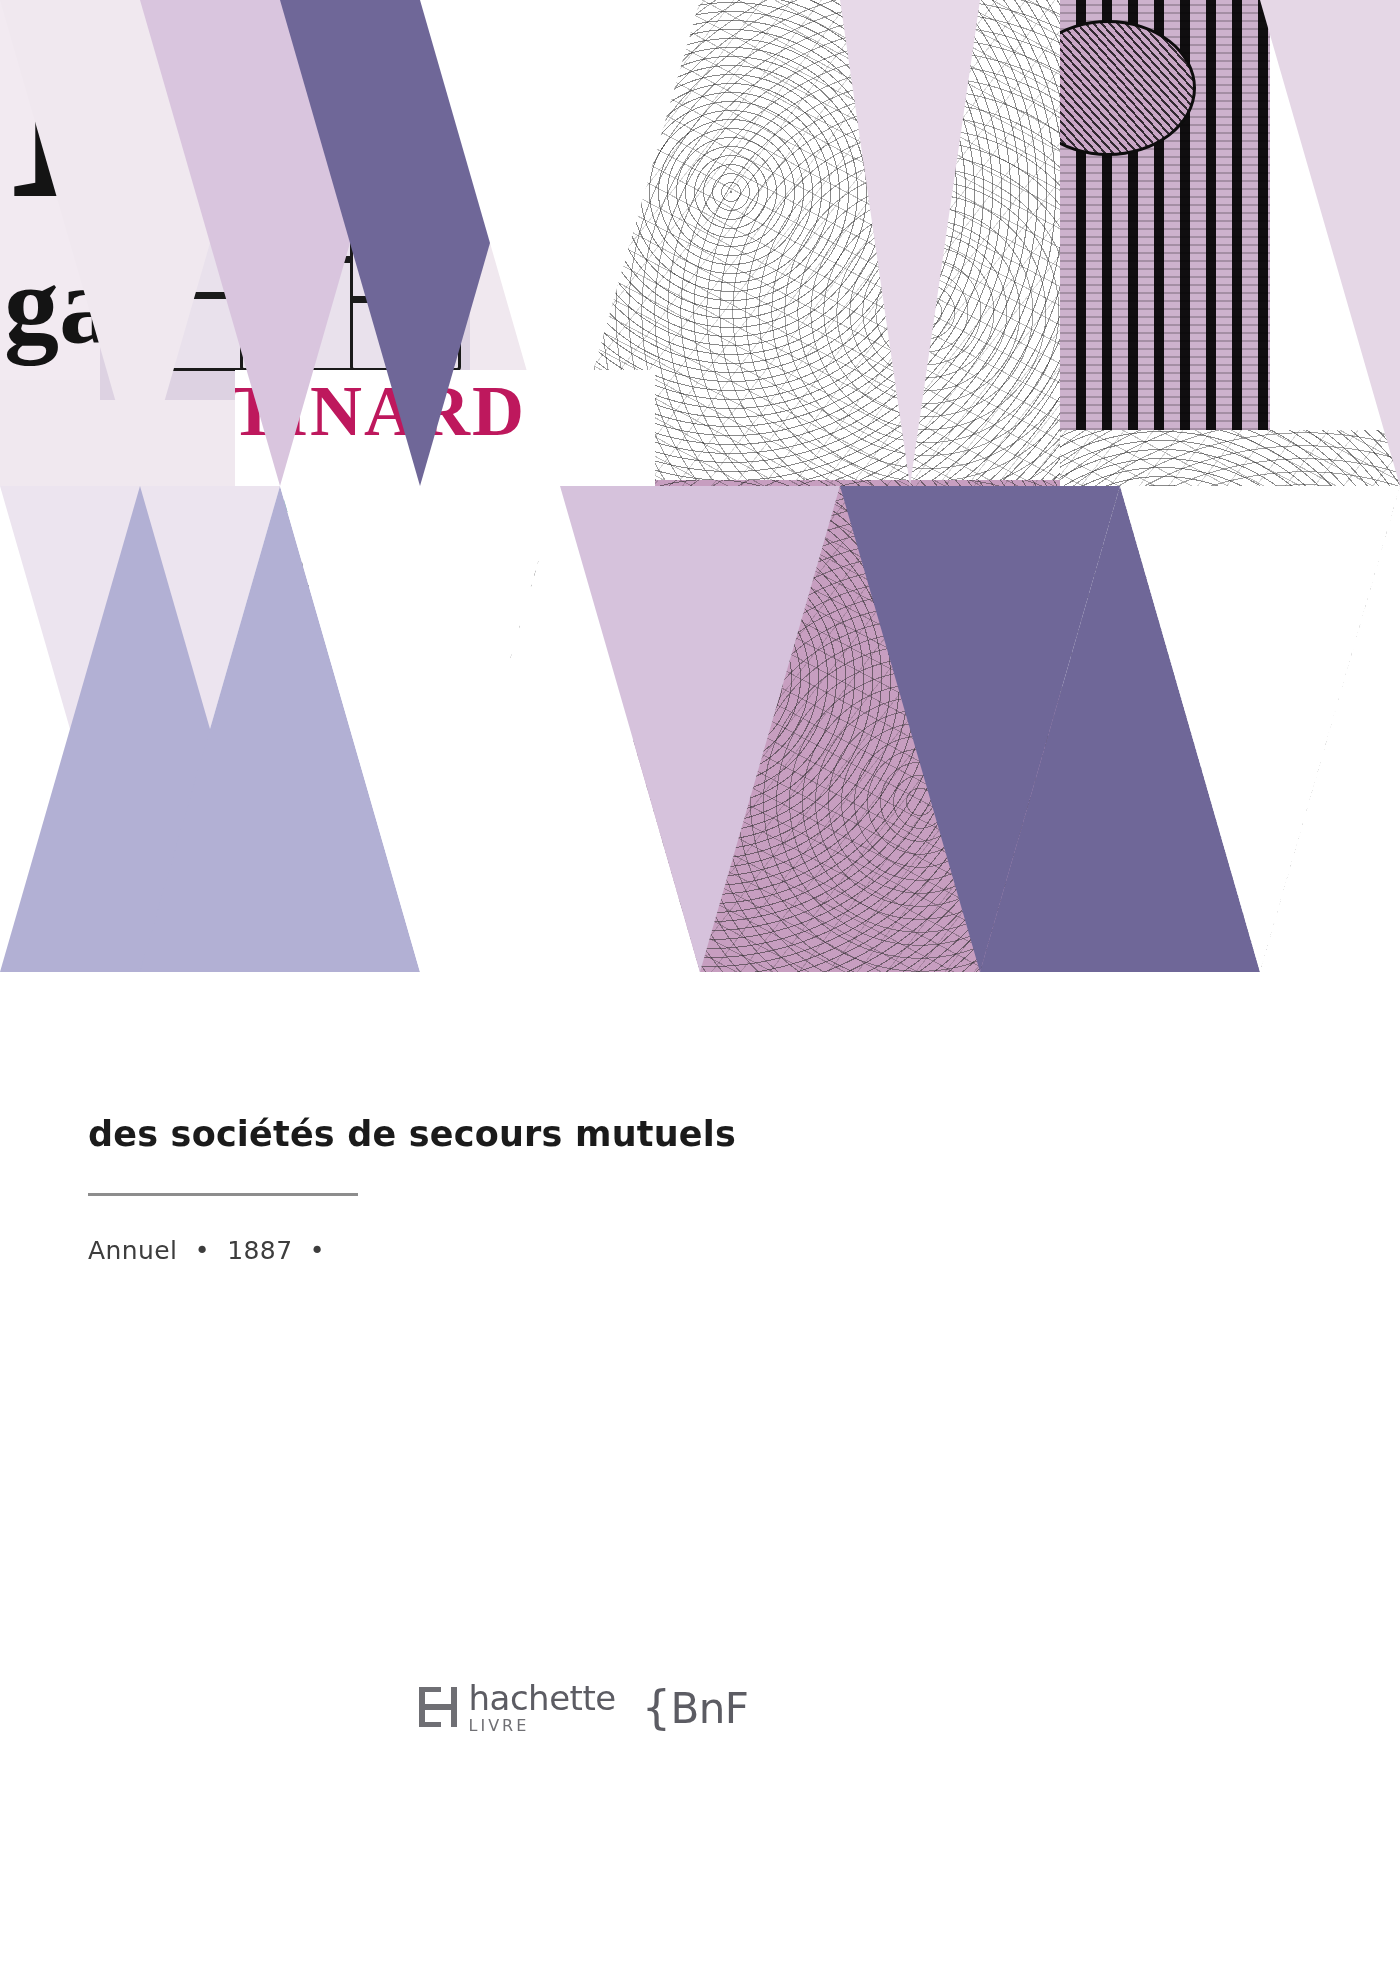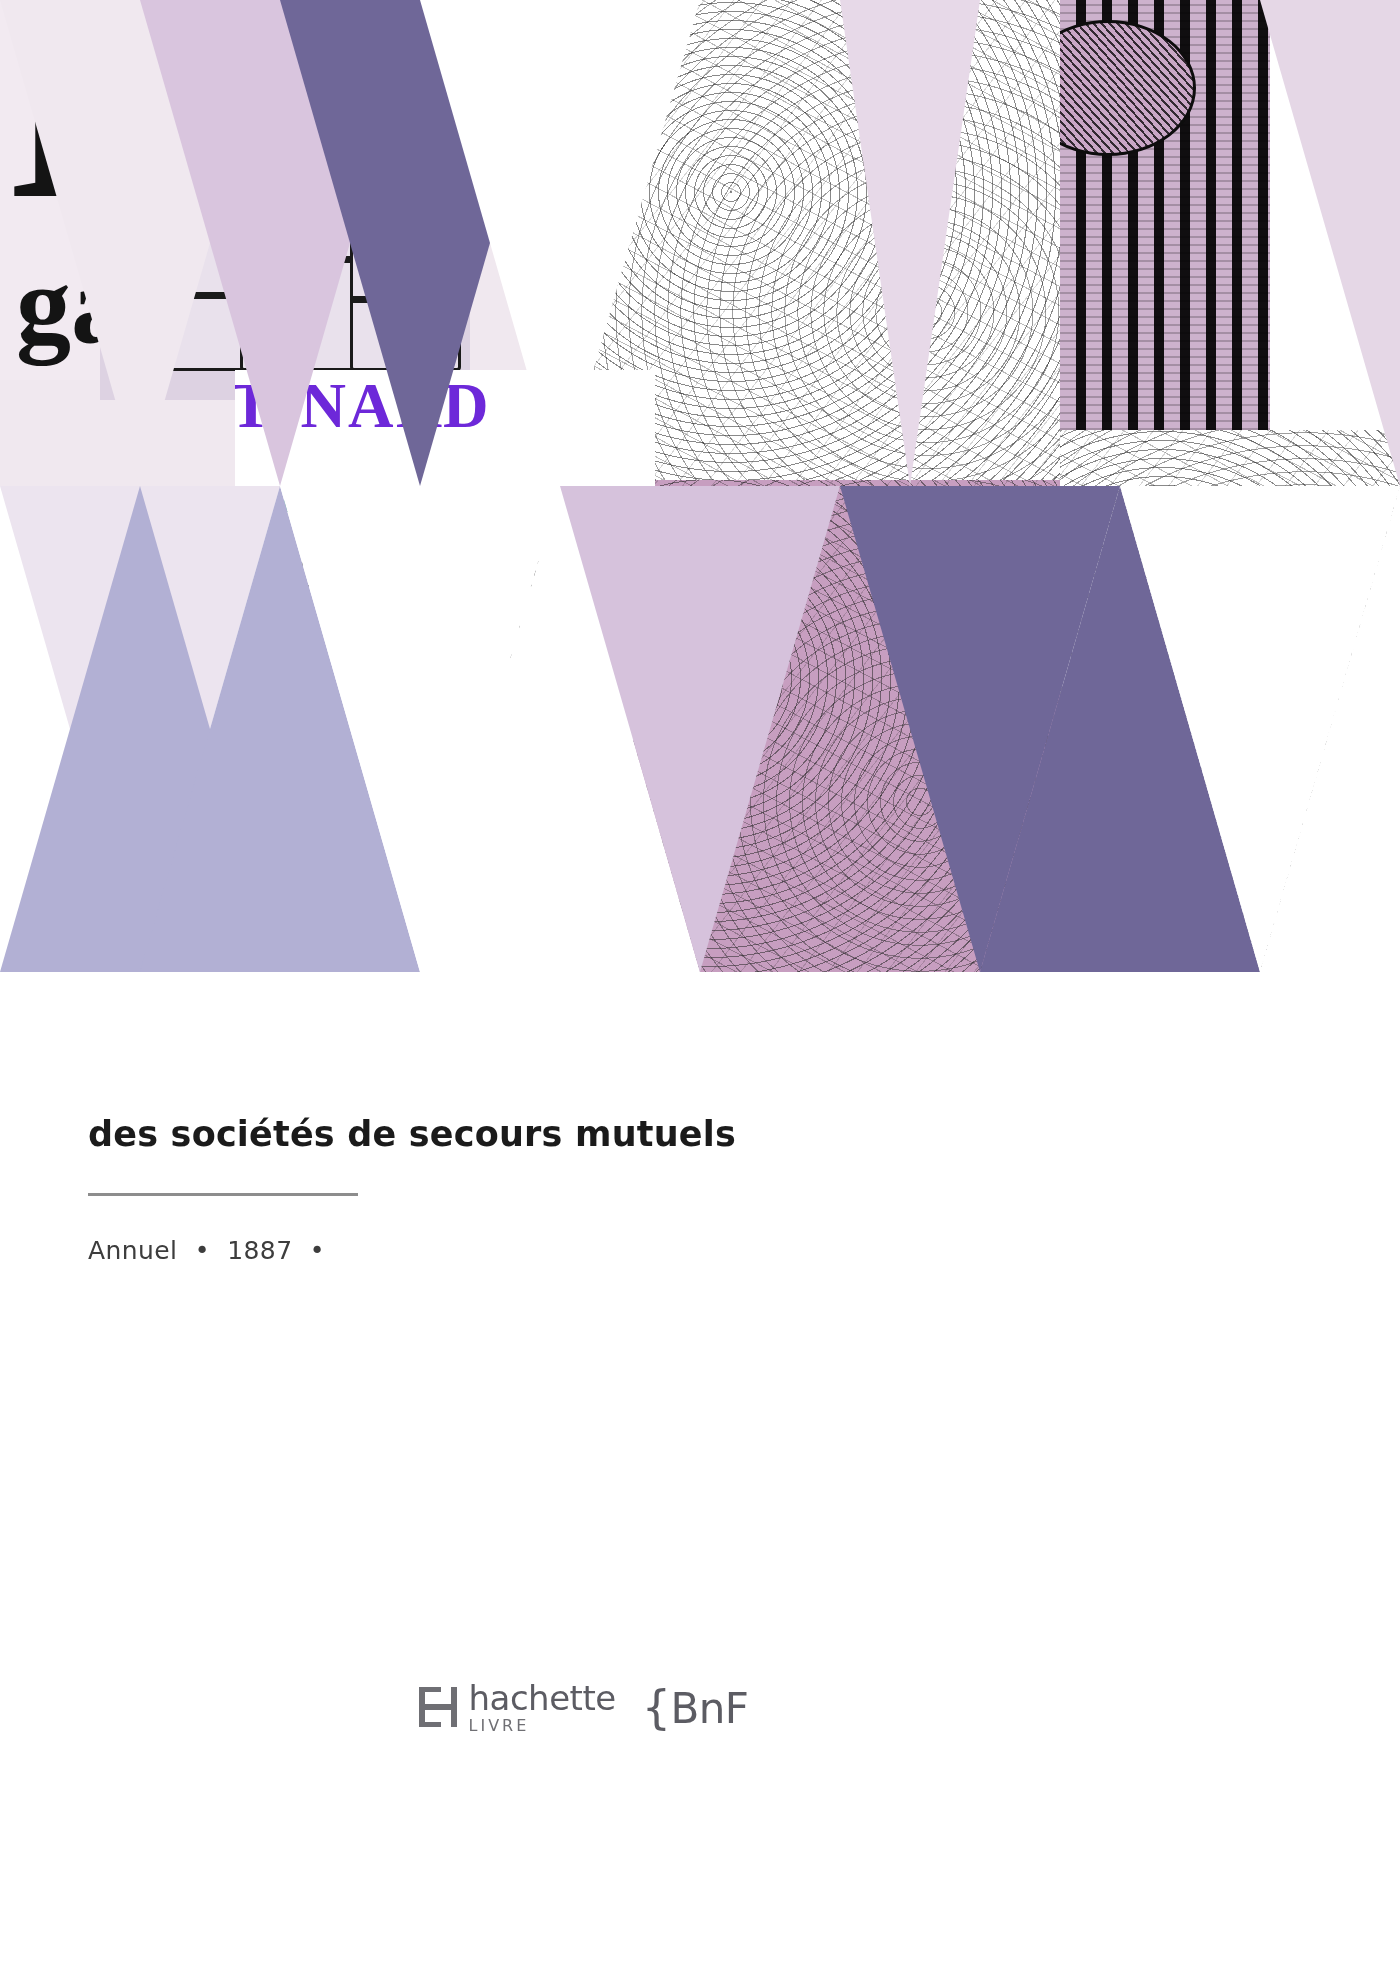--- a/index.html
+++ b/index.html
@@ -60,21 +60,21 @@
   }
   .frag-letters .glyph {
     position: absolute;
     font-family: "Liberation Serif", serif;
     font-weight: bold;
     color: #141414;
     line-height: 1;
   }
   .frag-letters .g1 { left: 8px;  top: -30px; font-size: 270px; }
   .frag-letters .g2 { left: 175px; top: -30px; font-size: 270px; }
-  .frag-letters .g3 { left: 16px;  top: 250px; font-size: 110px; }
+  .frag-letters .g3 { left: 4px;  top: 250px; font-size: 110px; }
 
   
   .frag-comic {
     left: 100px; top: 60px; width: 370px; height: 340px;
     background: #ddd2e2;
   }
   .frag-comic .body {
     position: absolute;
     background: #e9e1ec;
     border: 3px solid #1a1a1a;
@@ -105,23 +105,23 @@
 
   
   .frag-title {
     left: 235px; top: 370px; width: 420px; height: 370px;
     background: #ffffff;
   }
   .frag-title .t-main {
     position: absolute; left: -5px; top: 0;
     font-family: "Liberation Serif", serif;
     font-weight: bold;
-    font-size: 63px;
+    font-size: 72px;
     letter-spacing: 2px;
-    color: #6d28d9;
+    color: #be185d;
   }
   .frag-title .t-sub {
     position: absolute; left: 45px; top: 110px;
     font-family: "DejaVu Serif", serif;
     font-size: 34px;
     color: #0f766e;
   }
   .frag-title .t-sub2 {
     position: absolute; left: 28px; top: 180px;
     font-family: "Liberation Serif", serif;

